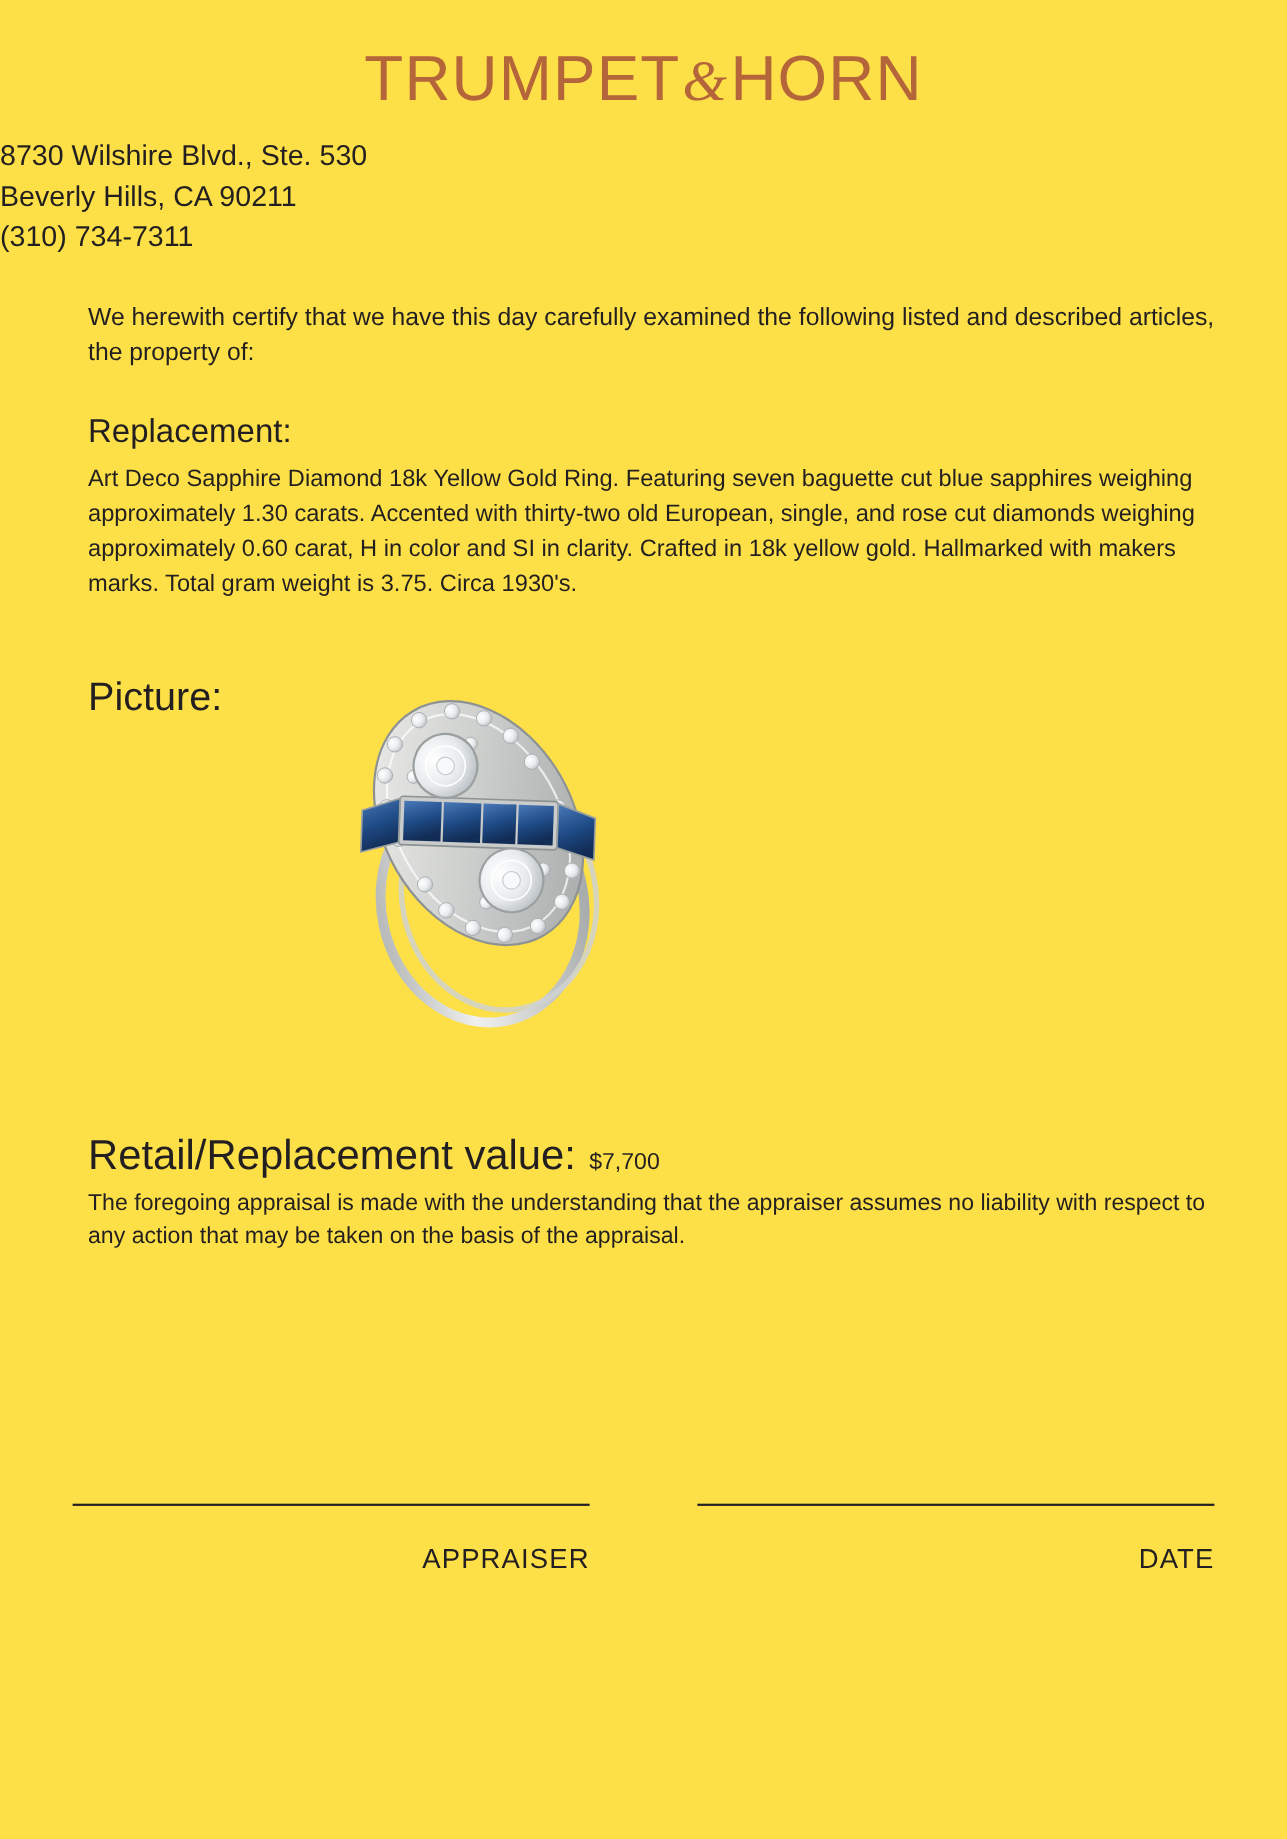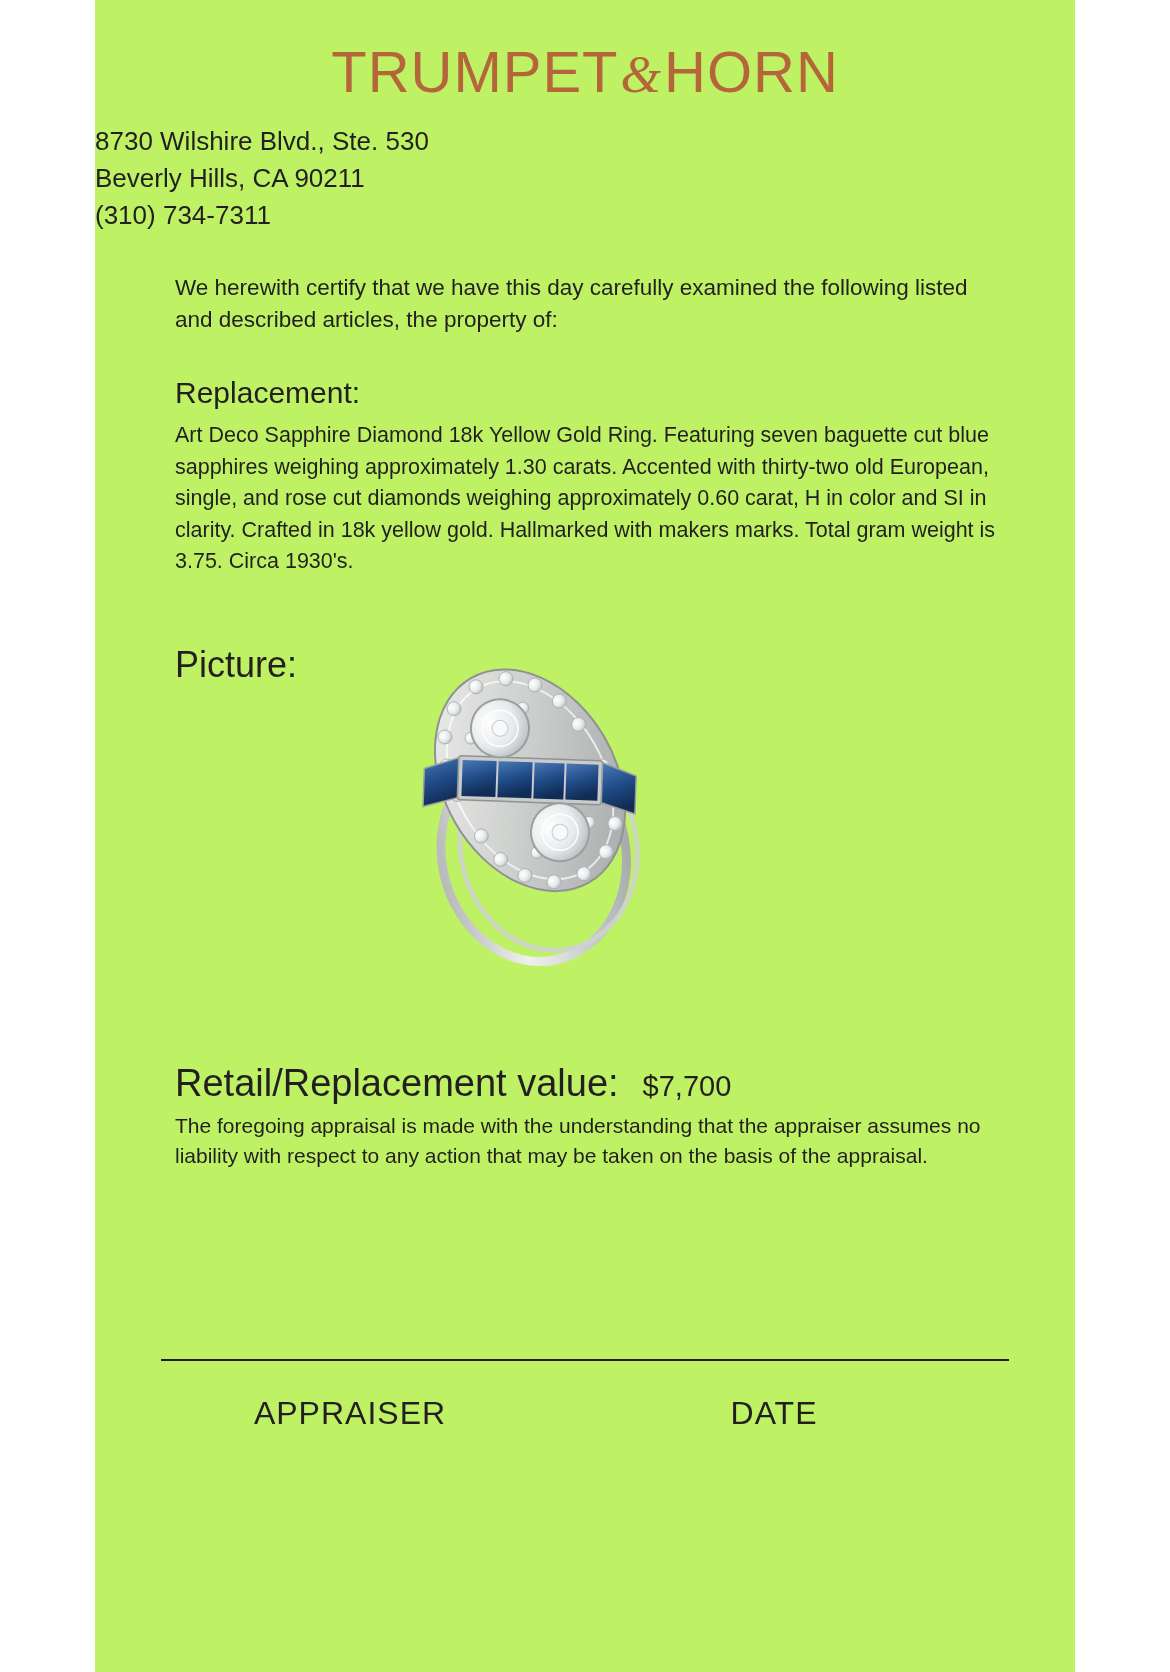--- a/index.html
+++ b/index.html
@@ -6,24 +6,24 @@
     margin: 0;
     padding: 0;
     background: #ffffff;
   }
   body {
     font-family: "Liberation Sans", sans-serif;
     color: #231f20;
   }
   .page {
     position: relative;
-    width: 980px;
+    width: 1170px;
     height: 1672px;
     margin: 0 auto;
-    background: #bef264;
+    background: #fde047;
     overflow: hidden;
   }
 
   
   .brand {
     text-align: center;
     margin-top: 42px;
     color: #b5653a;
     font-family: "Liberation Sans", sans-serif;
     font-size: 58px;
@@ -92,28 +92,28 @@
     top: -22px;
     width: 360px;
     height: 360px;
   }
 
   
   .value-line {
     margin-top: 58px;
     display: flex;
     align-items: baseline;
-    gap: 24px;
+    gap: 12px;
   }
   .value-label {
     font-size: 38px;
     font-weight: 400;
   }
   .value-amount {
-    font-size: 29px;
+    font-size: 21px;
     text-align: center;
   }
   .disclaimer {
     margin-top: 6px;
     font-size: 21px;
     line-height: 30px;
   }
 
   
   .sig-area {
@@ -127,22 +127,22 @@
     justify-content: space-between;
   }
   .sig-col {
     width: 470px;
   }
   .sig-rule {
     border-top: 2px solid #231f20;
     height: 0;
   }
   .sig-label {
-    text-align: center;
-    font-size: 32px;
+    text-align: right;
+    font-size: 25px;
     letter-spacing: 1px;
     margin-top: 34px;
   }
   .sig-col.right .sig-rule { width: 470px; }
 </style>
 </head>
 <body>
 
 <div class="page">
 

